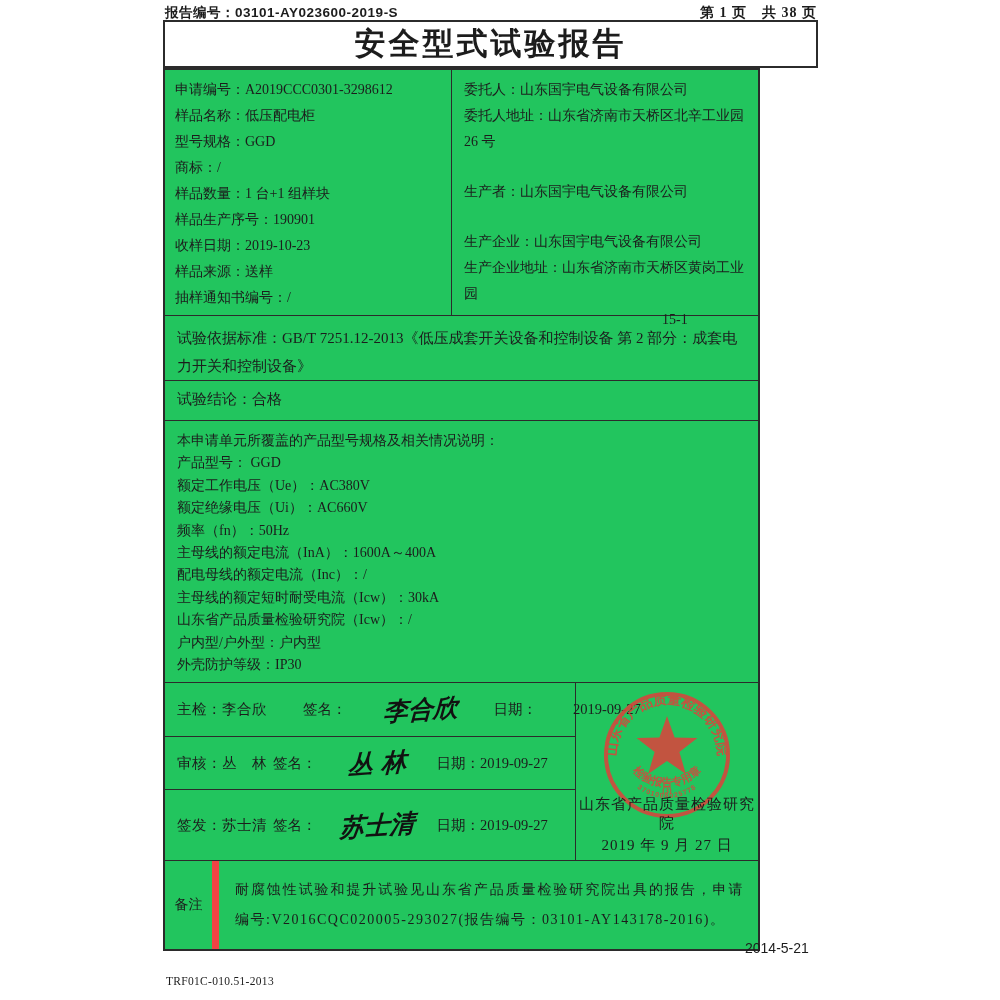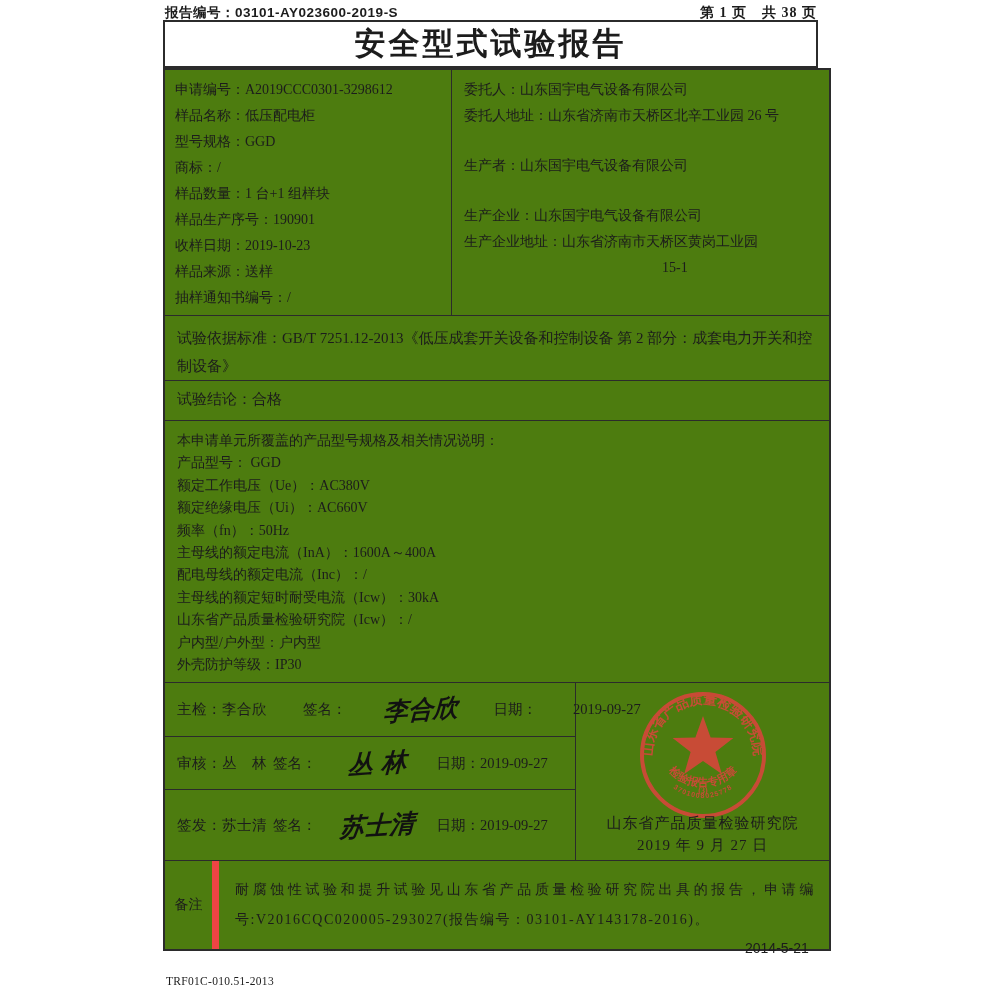--- a/index.html
+++ b/index.html
@@ -11,21 +11,21 @@
   .hdr-report { position:absolute; left:165px; top:4px; font-family:"Liberation Sans","DejaVu Sans",sans-serif;
                 font-weight:bold; font-size:13.5px; letter-spacing:0.5px; }
   .hdr-page   { position:absolute; left:700px; top:4px; font-weight:bold; font-size:14px; letter-spacing:1px; }
 
   
   .title-box { position:absolute; left:163px; top:20px; width:655px; height:48px;
                border:2px solid #2b2b2b; display:flex; align-items:center; justify-content:center; }
   .title-box .t { font-size:31px; font-weight:bold; letter-spacing:3px; }
 
   
-  .tbl { position:absolute; left:163px; top:68px; width:668px; border:2px solid #2b2b2b; background:#4d7c0f; }
+  .tbl { position:absolute; left:163px; top:68px; width:597px; border:2px solid #2b2b2b; background:#22c55e; }
   .row { border-top:1px solid #2b2b2b; }
   .row:first-child { border-top:none; }
 
   .rowA { height:245px; display:flex; }
   .cellL { width:287px; border-right:1px solid #2b2b2b; padding:7px 6px 0 10px; }
   .cellL div { line-height:26px; font-size:14px; white-space:nowrap; }
   .cellR { flex:1; padding:7px 6px 0 12px; }
   .cellR div { line-height:26px; font-size:14px; }
   .grp { margin-bottom:24px; }
   .grp:last-child { margin-bottom:8px; }

